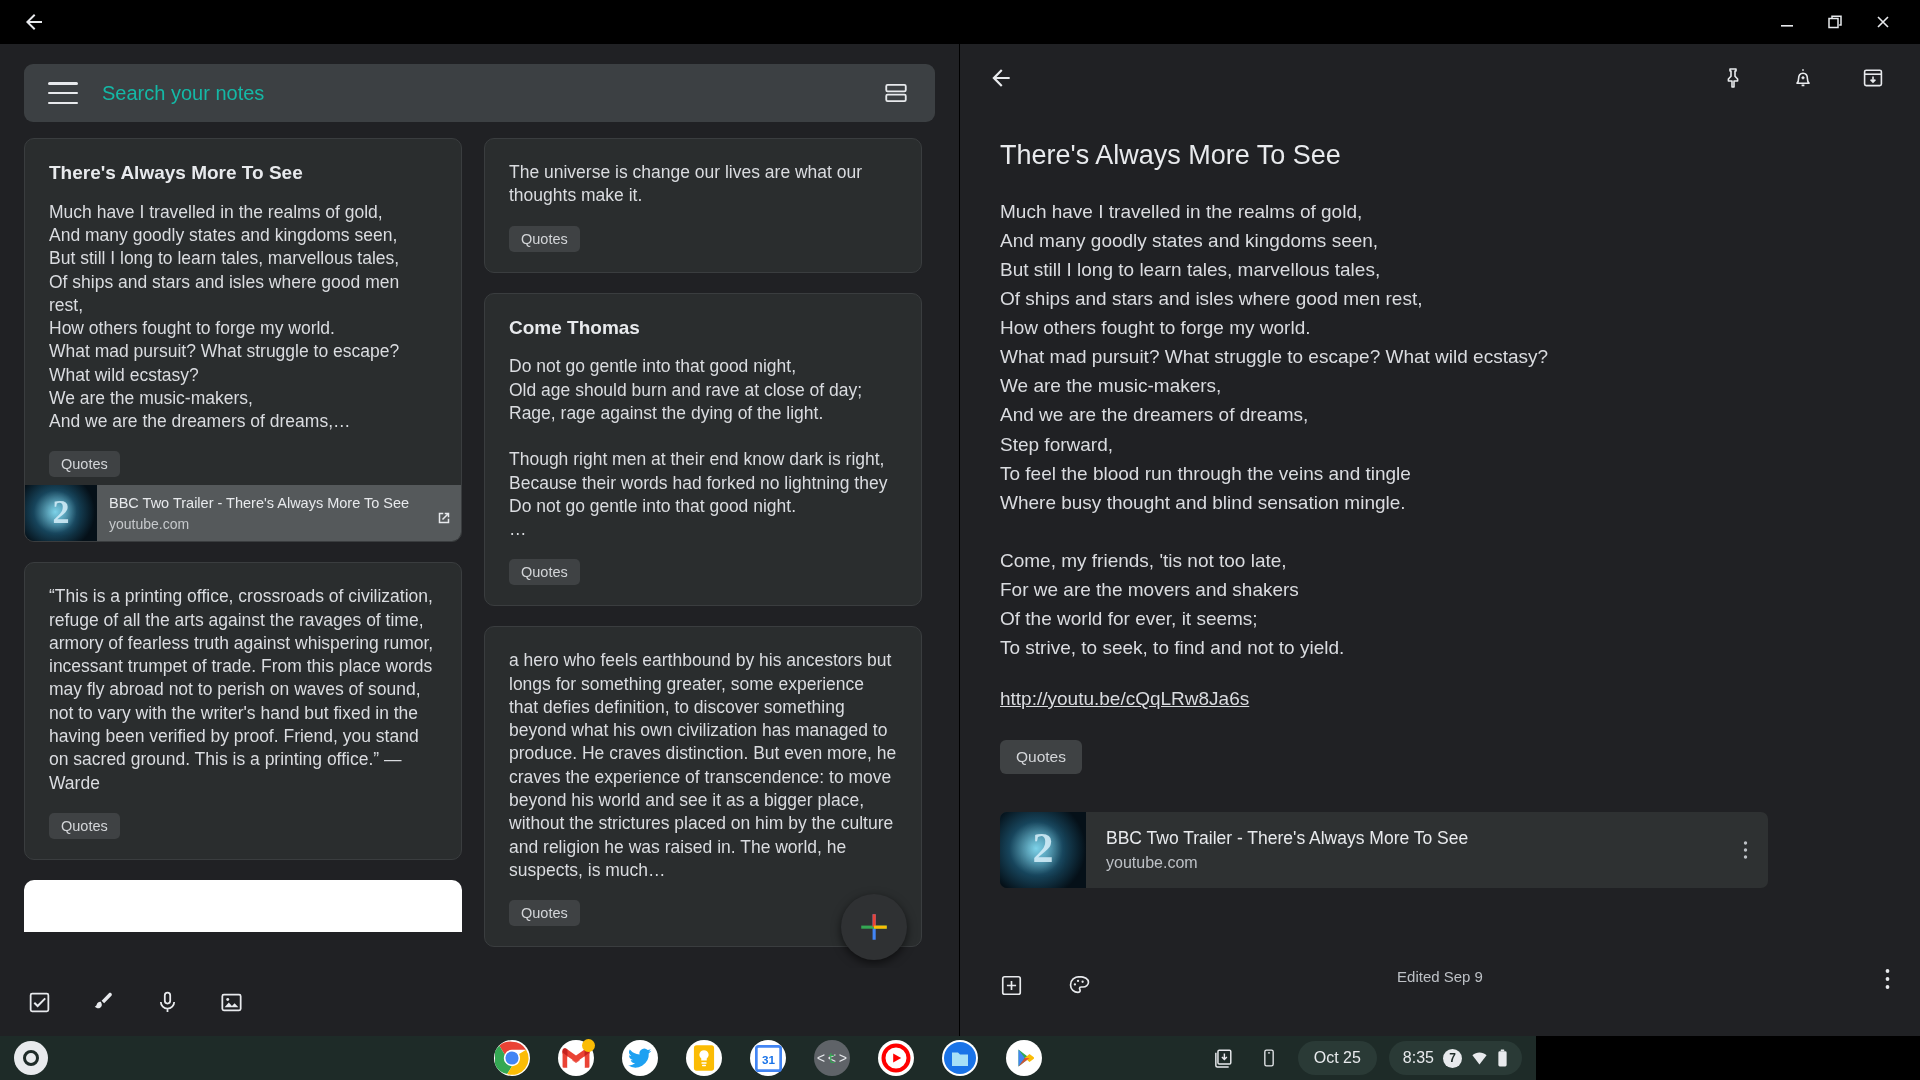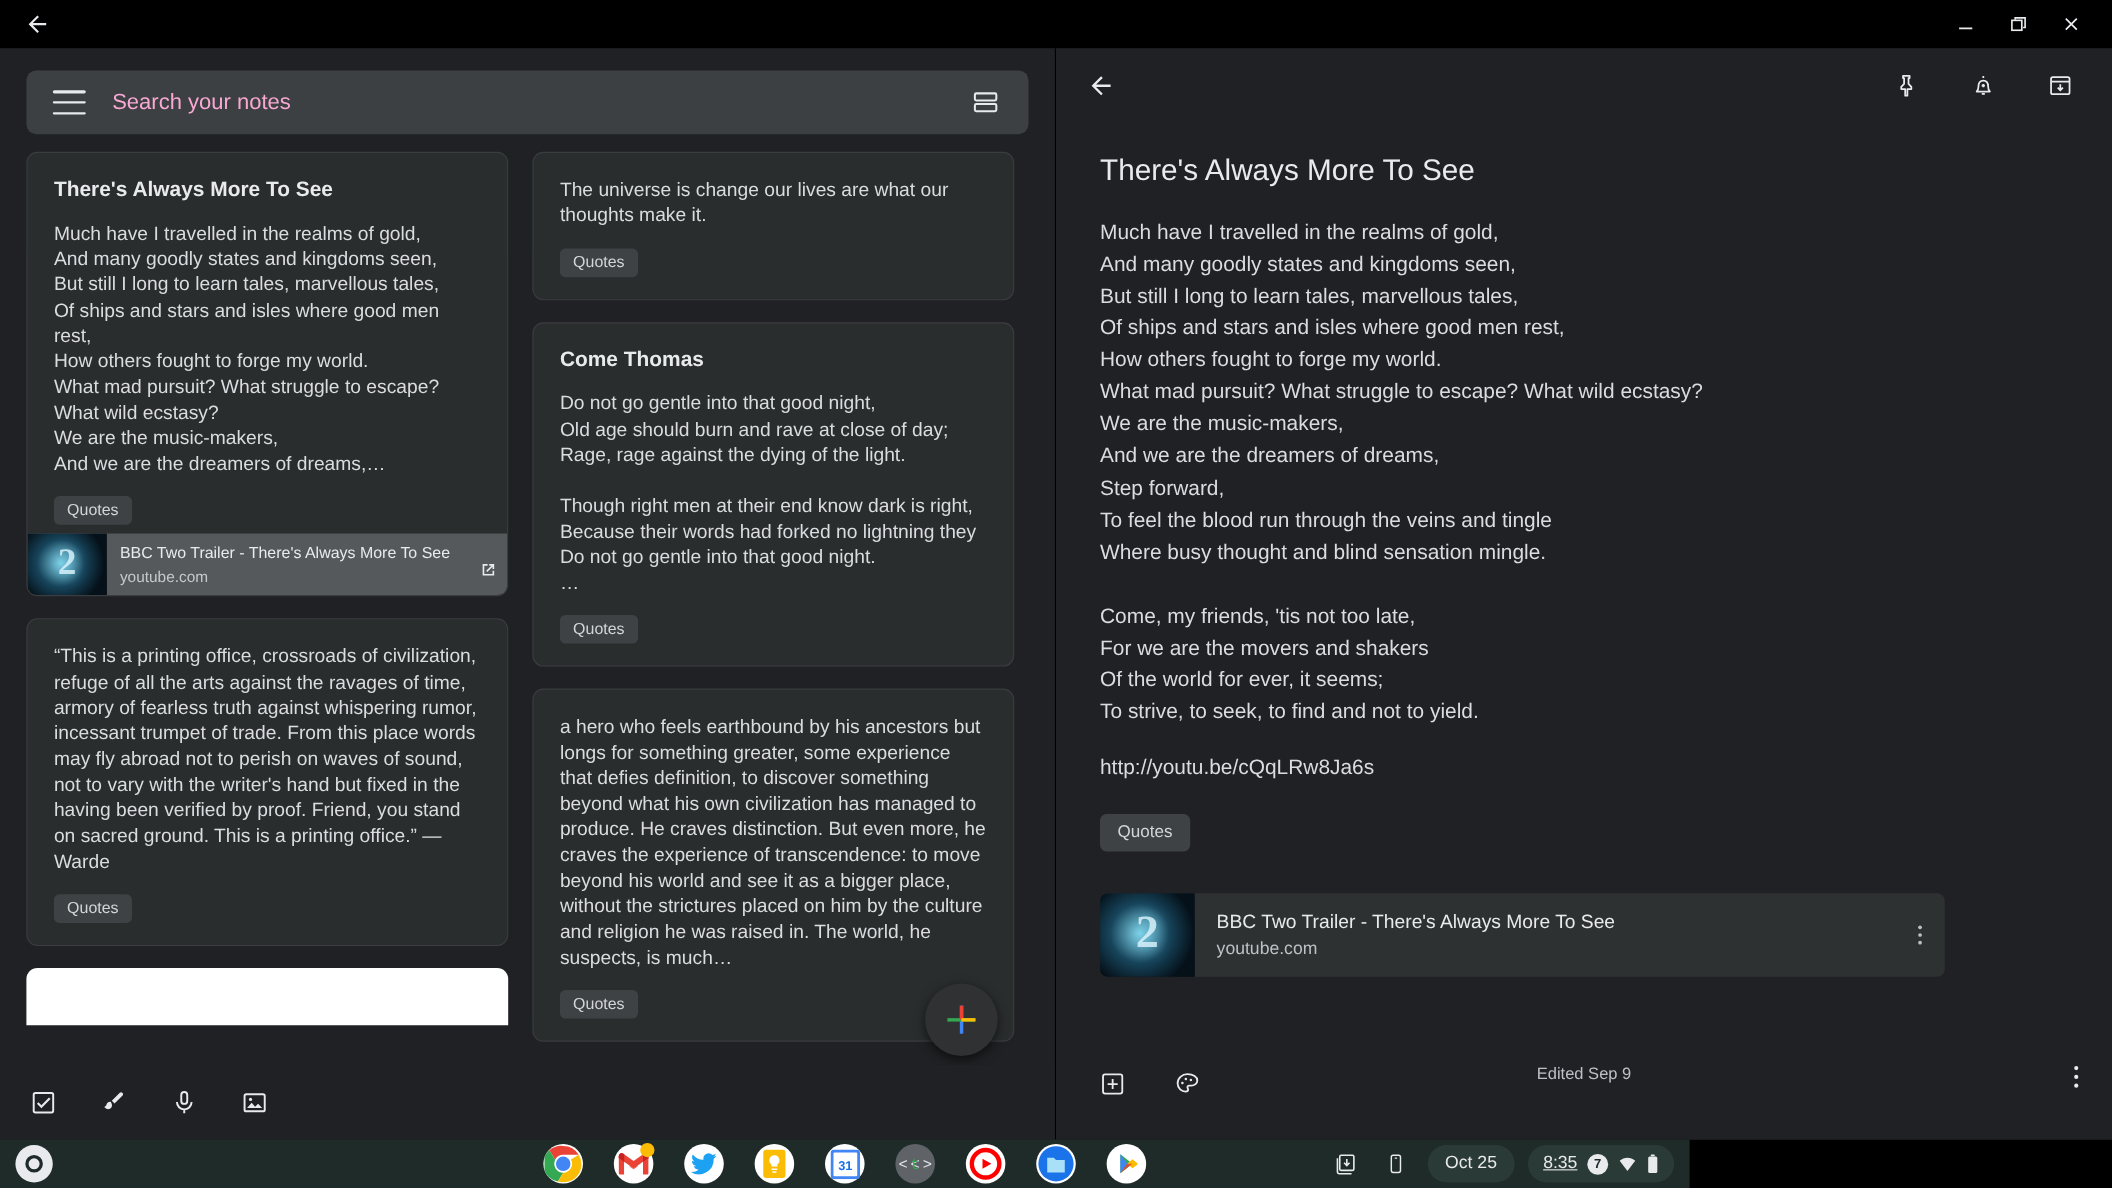--- a/index.html
+++ b/index.html
@@ -37,21 +37,21 @@
 
   
   .search-wrap { padding: 20px 24px 10px 24px; }
   .search-bar {
     height: 58px; background: #3c4043; border-radius: 9px;
     display: flex; align-items: center; padding: 0 24px; cursor: text;
   }
   .hamburger { width: 30px; height: 22px; display: flex; flex-direction: column;
                justify-content: space-between; margin-right: 24px; cursor: pointer; }
   .hamburger span { display: block; height: 2.5px; background: #e8eaed; border-radius: 2px; }
-  .search-placeholder { color: #f9a8d4; font-size: 20px; flex: 1; }
+  .search-placeholder { color: #14b8a6; font-size: 20px; flex: 1; }
   .view-toggle { width: 30px; height: 30px; display: flex; align-items: center; justify-content: center; cursor: pointer; }
 
   
   .notes-grid {
     flex: 1; padding: 6px 24px 0 24px; display: flex; gap: 22px;
     overflow: hidden; position: relative;
   }
   .note-col { width: 438px; display: flex; flex-direction: column; gap: 20px; }
 
   .note-card {
@@ -116,21 +116,21 @@
     padding: 0 30px 0 24px;
   }
   .detail-header-right { display: flex; align-items: center; gap: 36px; }
   .icon-btn { width: 34px; height: 34px; display: flex; align-items: center; justify-content: center; cursor: pointer; }
 
   .detail-body { flex: 1; padding: 28px 40px 0 40px; overflow: hidden; }
   .detail-title { font-size: 27px; color: #e8eaed; margin-bottom: 26px; }
   .detail-text { font-size: 19px; line-height: 1.53; color: #dadce0; white-space: pre-wrap; }
   .detail-link {
     display: inline-block; margin-top: 26px; font-size: 19px;
-    color: #dadce0; cursor: pointer;
+    color: #dadce0; text-decoration: underline; cursor: pointer;
   }
   .detail-chip {
     display: inline-block; margin-top: 30px; background: #3f4244;
     color: #d3d5d8; font-size: 15.5px; padding: 8px 16px; border-radius: 6px; cursor: pointer;
   }
   .detail-link-card {
     margin-top: 38px; width: 768px; height: 76px; background: #2e3132;
     border-radius: 7px; display: flex; align-items: center; overflow: hidden; cursor: pointer;
   }
   .dlc-thumb {
@@ -182,21 +182,21 @@
     margin-left: auto; display: flex; align-items: center; gap: 12px; padding-right: 14px;
   }
   .tray-btn { width: 34px; height: 34px; display: flex; align-items: center; justify-content: center;
               border-radius: 17px; cursor: pointer; }
   .tray-date {
     background: #2a3a36; border-radius: 17px; height: 34px; padding: 0 16px;
     display: flex; align-items: center; color: #e8eaed; font-size: 16px; cursor: pointer;
   }
   .tray-status {
     background: #2a3a36; border-radius: 17px; height: 34px; padding: 0 14px;
-    display: flex; align-items: center; gap: 9px; color: #e8eaed; font-size: 16px; cursor: pointer; text-decoration: underline;
+    display: flex; align-items: center; gap: 9px; color: #e8eaed; font-size: 16px; cursor: pointer;
   }
   .badge-circle {
     width: 19px; height: 19px; border-radius: 50%; background: #e8eaed; color: #1e2b28;
     font-size: 12px; display: flex; align-items: center; justify-content: center; font-weight: bold;
   }
   svg { display: block; }
 </style>
 </head>
 <body>
 

